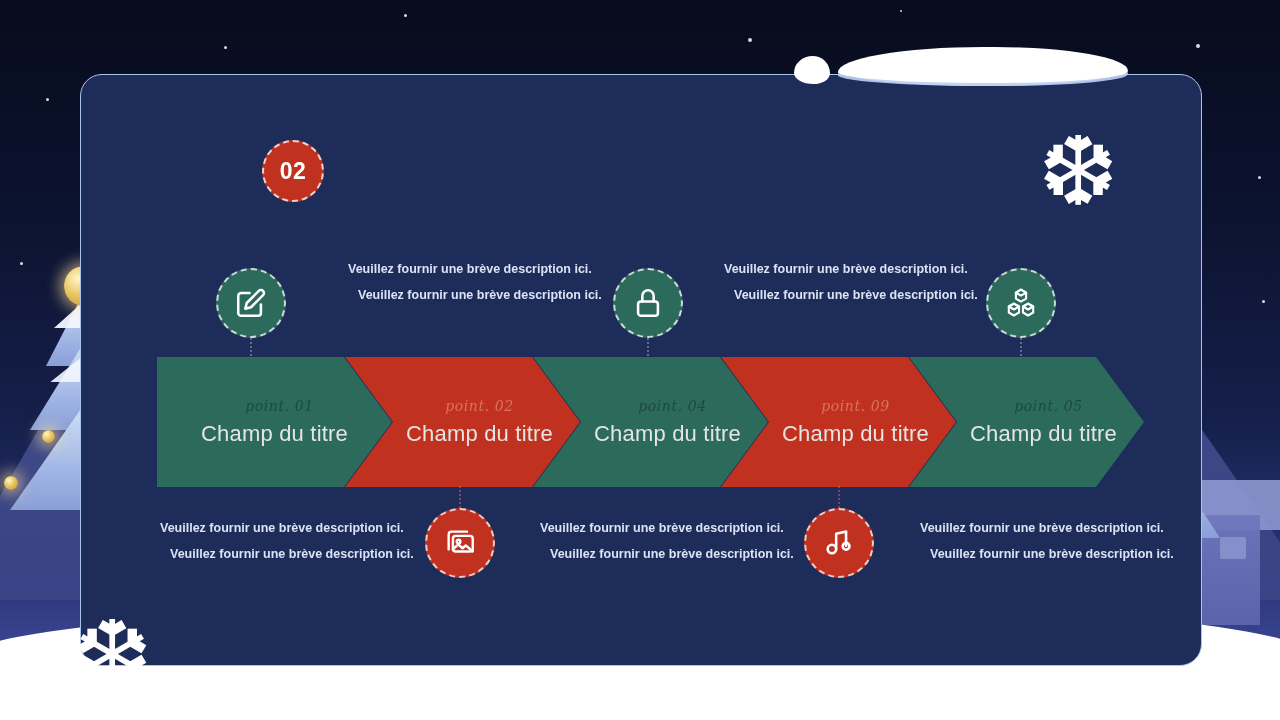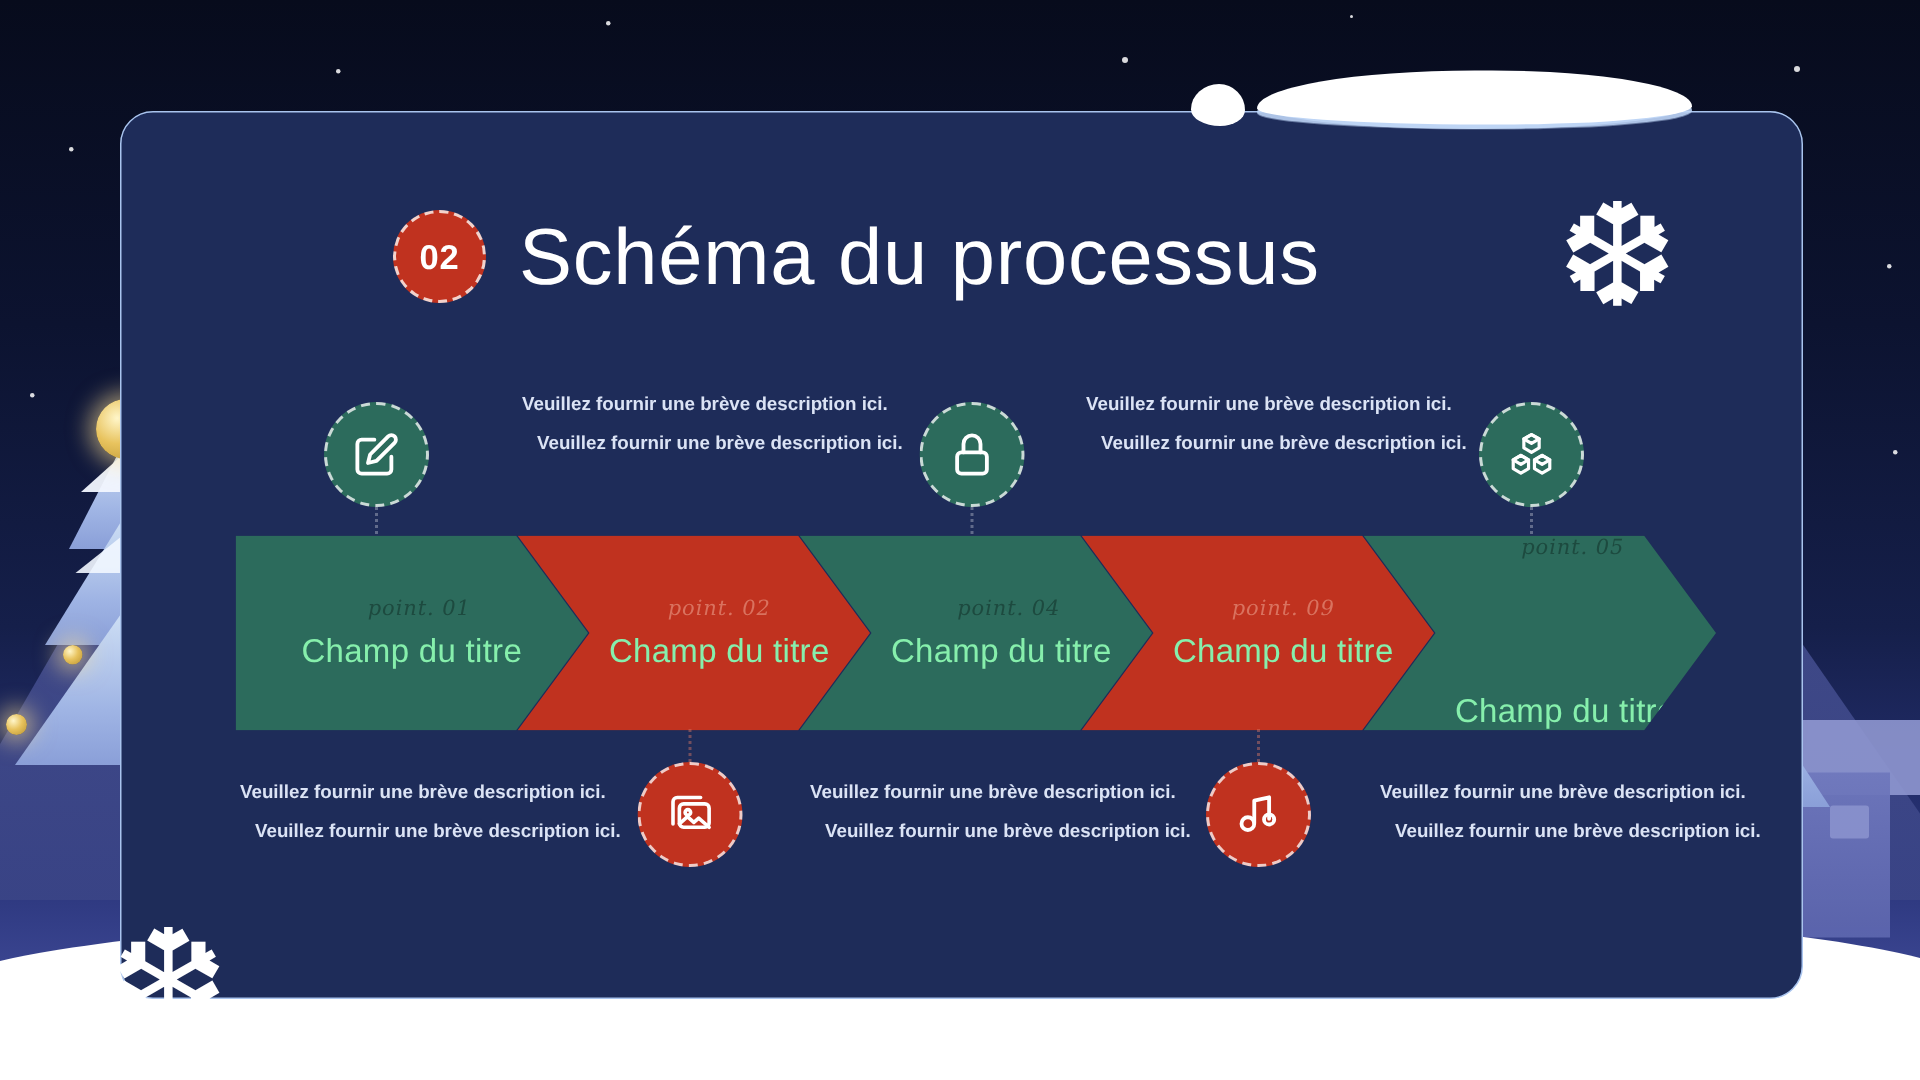--- a/index.html
+++ b/index.html
@@ -257,21 +257,21 @@
   .chev .point {
     font-family: "DejaVu Serif", serif;
     font-style: italic;
     font-size: 14px;
     letter-spacing: .6px;
     margin-bottom: 7px;
   }
   .chev.green .point { color: #1d4a3f; margin-left: 10px; }
   .chev.red   .point { color: #d9725f; }
   .chev .ctitle {
-    color: #86efac;
+    color: #e5e5e5;
     font-size: 22px;
     font-weight: 300;
     letter-spacing: .2px;
     white-space: nowrap;
   }
 </style>
 </head>
 <body>
 
 <div id="stage">
@@ -330,21 +330,20 @@
 
   <div class="snowcap-lip"></div>
   <div class="snowcap-top"></div>
   <div class="snowball"></div>
 
   <div class="flake-glyph flake-tr">❆</div>
   <div class="flake-glyph flake-bl">❆</div>
 
   <div class="header">
     <div class="badge">02</div>
-    <div class="title">Schéma du processus</div>
   </div>
 
   <div class="desc" style="left:348px;top:256px;text-align:left;">
     <span class="l1">Veuillez fournir une brève description ici.</span>
     <span class="l2">Veuillez fournir une brève description ici.</span>
   </div>
 
   <div class="desc" style="left:724px;top:256px;text-align:left;">
     <span class="l1">Veuillez fournir une brève description ici.</span>
     <span class="l2">Veuillez fournir une brève description ici.</span>
@@ -393,21 +392,21 @@
     <div class="chev green" style="left:376px;">
       <div class="point">point. 04</div>
       <div class="ctitle">Champ du titre</div>
     </div>
 
     <div class="chev red" style="left:564px;">
       <div class="point">point. 09</div>
       <div class="ctitle">Champ du titre</div>
     </div>
 
-    <div class="chev green" style="left:752px;justify-content:space-between;">
+    <div class="chev green" style="left:752px;">
       <div class="point">point. 05</div>
       <div class="ctitle">Champ du titre</div>
     </div>
   </div>
 
   <div class="connector red-c" style="left:459px;top:486px;height:22px;"></div>
   <div class="icon-circle red" style="left:425px;top:508px;">
     <svg viewBox="0 0 24 24" fill="none" stroke="#ffffff" stroke-width="1.7" stroke-linecap="round" stroke-linejoin="round">
       <rect x="7" y="7" width="14" height="11" rx="2"></rect>
       <path d="M4 16.5V6a2 2 0 0 1 2-2h11"></path>

